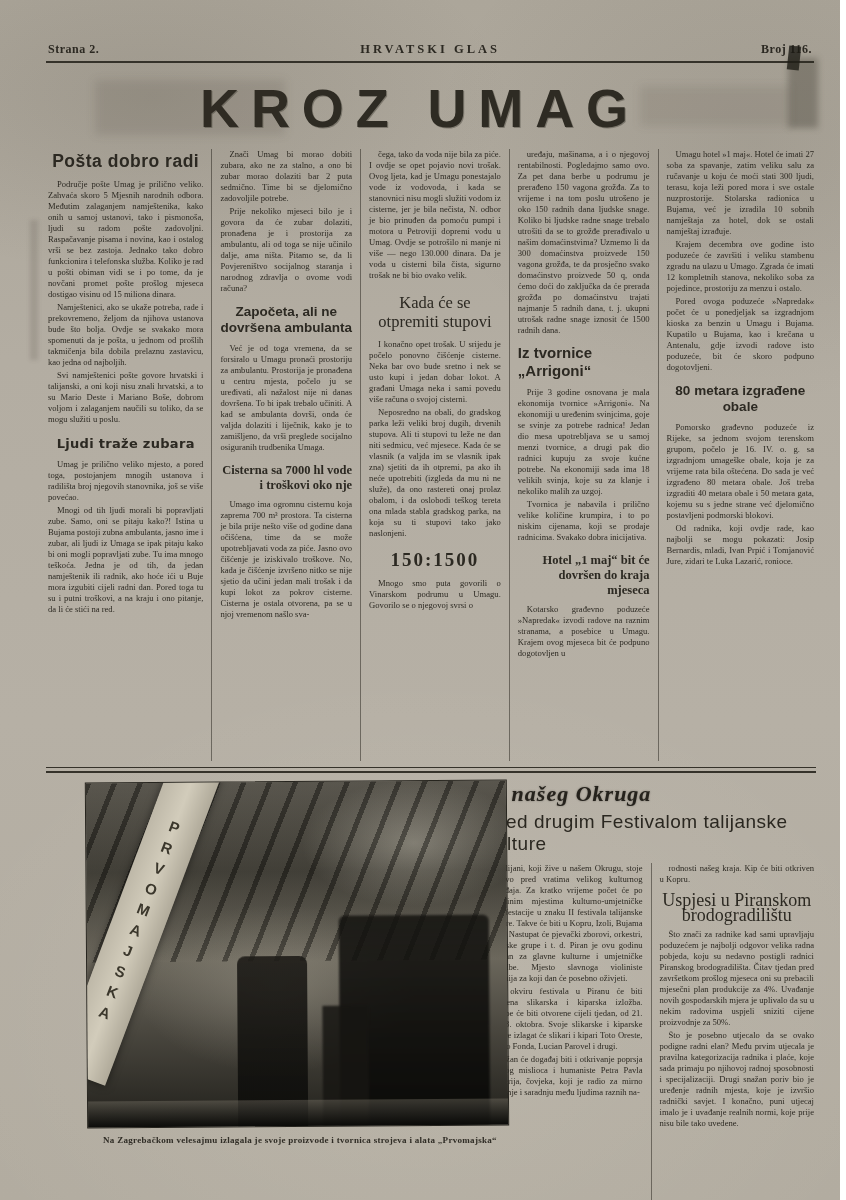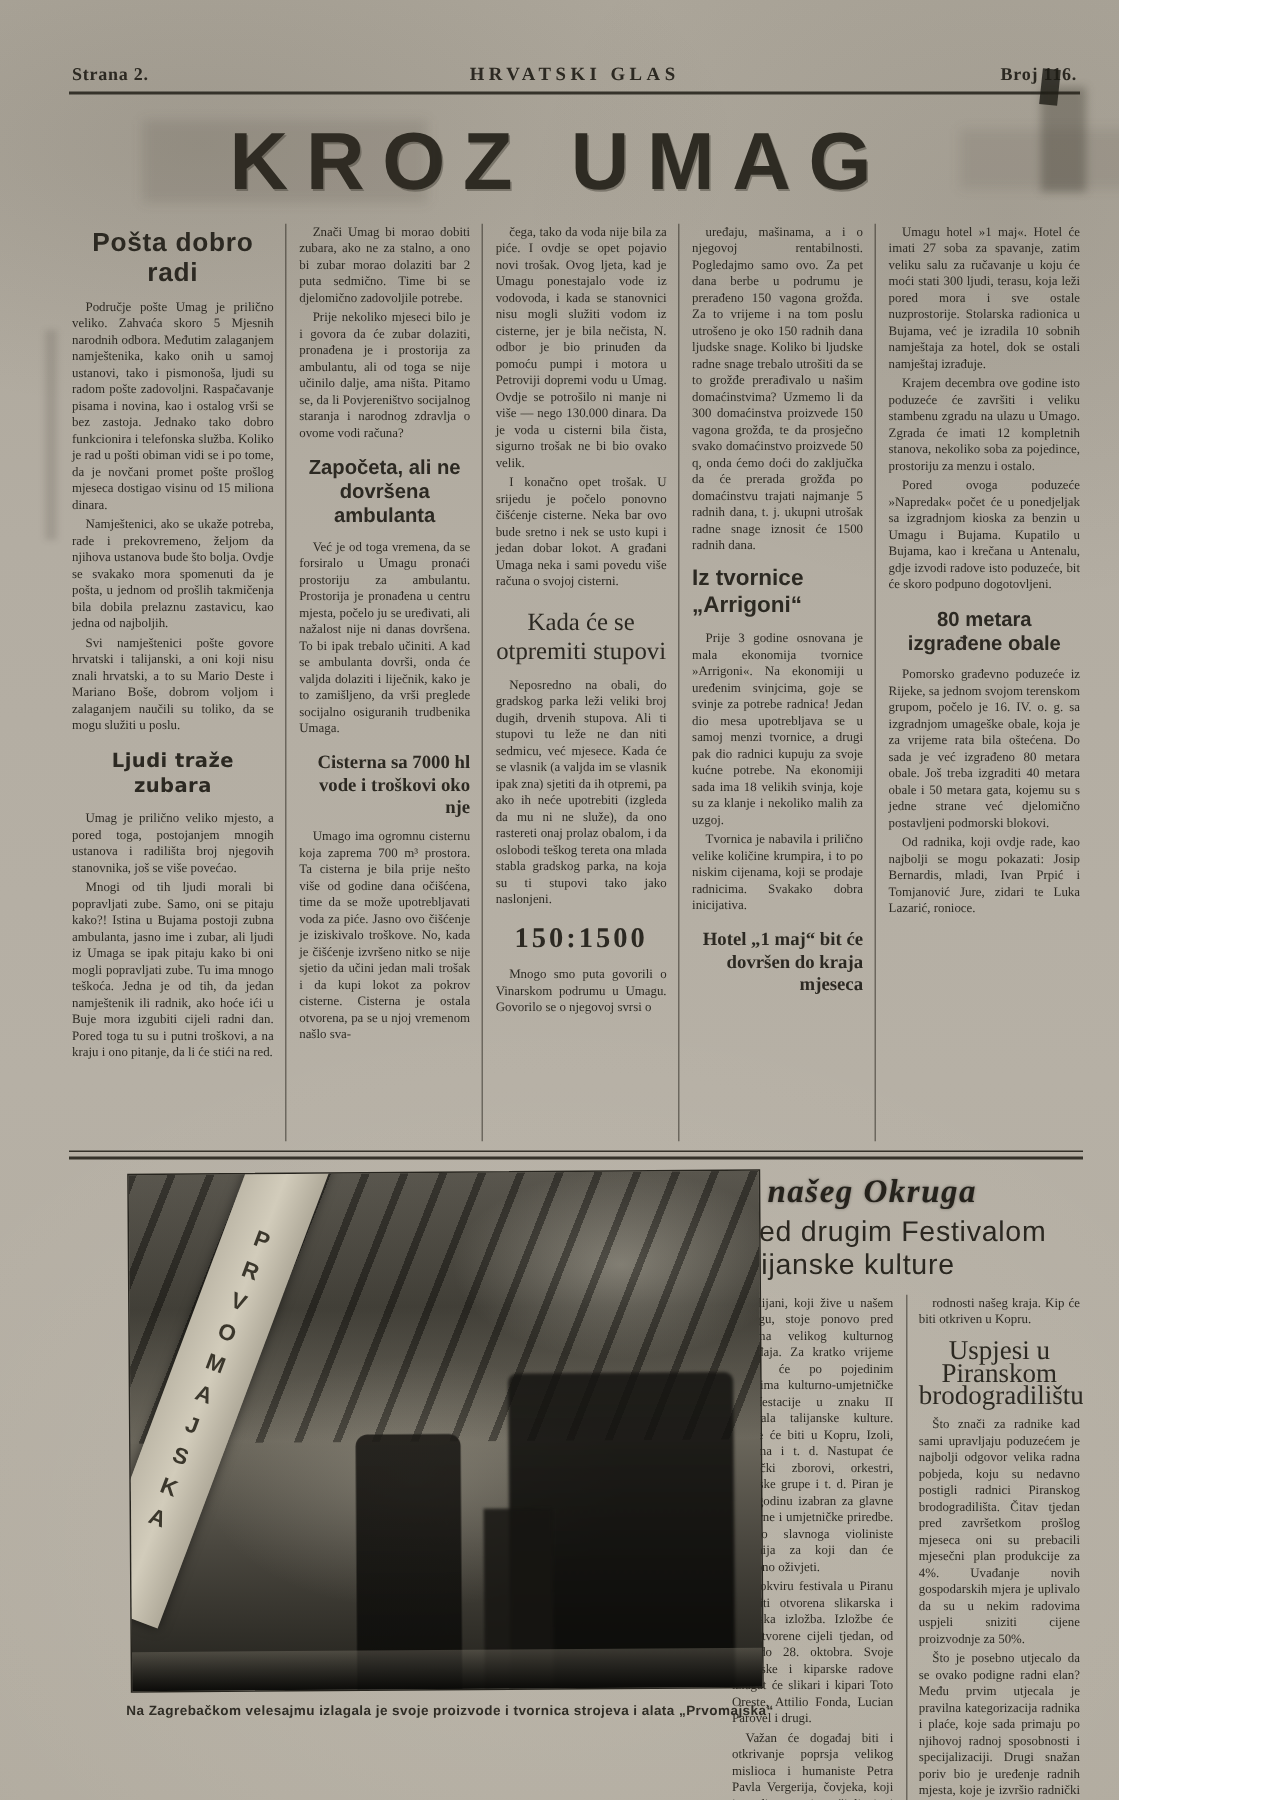--- a/index.html
+++ b/index.html
@@ -1,18 +1,18 @@
 <!DOCTYPE html>
 <html><head>
 <meta charset="utf-8">
 <style>
   html,body{margin:0;padding:0;}
   .page{
     position:relative;
-    width:746px;height:1200px;
+    width:840px;height:1200px;
     background:
       radial-gradient(ellipse 600px 300px at 18% 8%, rgba(70,65,55,.14), transparent 60%),
       radial-gradient(ellipse 500px 400px at 90% 12%, rgba(60,56,46,.10), transparent 65%),
       radial-gradient(ellipse 700px 500px at 50% 85%, rgba(255,252,240,.10), transparent 70%),
       linear-gradient(180deg,#aca69a 0%,#b3ada2 30%,#b6b0a5 60%,#b2aca0 100%);
     color:#2c2922;
     font-family:"Liberation Serif", serif;
     overflow:hidden;
   }
   
@@ -143,21 +143,21 @@
     border-radius:6px 6px 0 0;filter:blur(1px);}
   .photo .mach2{position:absolute;left:150px;bottom:0;width:70px;height:170px;
     background:linear-gradient(180deg,rgba(30,28,24,.9),rgba(12,12,10,.95));
     border-radius:8px 8px 0 0;filter:blur(.5px);}
   .photo .mach3{position:absolute;left:235px;bottom:0;width:46px;height:120px;
     background:rgba(22,21,18,.85);filter:blur(1px);}
   .photo .floor{position:absolute;left:0;right:0;bottom:0;height:26px;
     background:linear-gradient(180deg,rgba(140,134,120,.35),rgba(10,10,8,.9));}
   .caption{
     margin:8px 0 0 34px;width:440px;
-    font-family:Liberation Sans, sans-serif;font-weight:bold;
+    font-family:Liberation Serif, serif;font-weight:bold;
     font-size:9px;text-align:center;color:#2f2c25;letter-spacing:.3px;
   }
 
   .okrug{flex:1 1 auto;min-width:0;}
   .okrug-kicker{
     font-family:"Liberation Serif", serif;font-style:italic;font-weight:bold;
     font-size:22px;letter-spacing:1px;color:#25221c;
     text-shadow:0 0 2px rgba(30,27,22,.45);
   }
   .okrug-headline{
@@ -206,32 +206,33 @@
     <div class="col">
         <div class="blk blk-para">Znači Umag bi morao dobiti zubara, ako ne za stalno, a ono bi zubar morao dolaziti bar 2 puta sedmično. Time bi se djelomično zadovoljile potrebe.</div>
         <div class="blk blk-para">Prije nekoliko mjeseci bilo je i govora da će zubar dolaziti, pronađena je i prostorija za ambulantu, ali od toga se nije učinilo dalje, ama ništa. Pitamo se, da li Povjereništvo socijalnog staranja i narodnog zdravlja o ovome vodi računa?</div>
         <div class="blk blk-hLight">Započeta, ali ne dovršena ambulanta</div>
         <div class="blk blk-para">Već je od toga vremena, da se forsiralo u Umagu pronaći prostoriju za ambulantu. Prostorija je pronađena u centru mjesta, počelo ju se uređivati, ali nažalost nije ni danas dovršena. To bi ipak trebalo učiniti. A kad se ambulanta dovrši, onda će valjda dolaziti i liječnik, kako je to zamišljeno, da vrši preglede socijalno osiguranih trudbenika Umaga.</div>
         <div class="blk blk-hSerifBold">Cisterna sa 7000 hl vode i troškovi oko nje</div>
         <div class="blk blk-para">Umago ima ogromnu cisternu koja zaprema 700 m³ prostora. Ta cisterna je bila prije nešto više od godine dana očišćena, time da se može upotrebljavati voda za piće. Jasno ovo čišćenje je iziskivalo troškove. No, kada je čišćenje izvršeno nitko se nije sjetio da učini jedan mali trošak i da kupi lokot za pokrov cisterne. Cisterna je ostala otvorena, pa se u njoj vremenom našlo sva-</div>
       </div>
     <div class="col">
         <div class="blk blk-para">čega, tako da voda nije bila za piće. I ovdje se opet pojavio novi trošak. Ovog ljeta, kad je Umagu ponestajalo vode iz vodovoda, i kada se stanovnici nisu mogli služiti vodom iz cisterne, jer je bila nečista, N. odbor je bio prinuđen da pomoću pumpi i motora u Petroviji dopremi vodu u Umag. Ovdje se potrošilo ni manje ni više — nego 130.000 dinara. Da je voda u cisterni bila čista, sigurno trošak ne bi bio ovako velik.</div>
+        <div class="blk blk-hSerifLarge">Kada će se otpremiti stupovi</div>
         <div class="blk blk-para">I konačno opet trošak. U srijedu je počelo ponovno čišćenje cisterne. Neka bar ovo bude sretno i nek se usto kupi i jedan dobar lokot. A građani Umaga neka i sami povedu više računa o svojoj cisterni.</div>
-        <div class="blk blk-hSerifLarge">Kada će se otpremiti stupovi</div>
         <div class="blk blk-para">Neposredno na obali, do gradskog parka leži veliki broj dugih, drvenih stupova. Ali ti stupovi tu leže ne dan niti sedmicu, već mjesece. Kada će se vlasnik (a valjda im se vlasnik ipak zna) sjetiti da ih otpremi, pa ako ih neće upotrebiti (izgleda da mu ni ne služe), da ono rastereti onaj prolaz obalom, i da oslobodi teškog tereta ona mlada stabla gradskog parka, na koja su ti stupovi tako jako naslonjeni.</div>
         <div class="blk blk-hNumbers">150:1500</div>
         <div class="blk blk-para">Mnogo smo puta govorili o Vinarskom podrumu u Umagu. Govorilo se o njegovoj svrsi o</div>
       </div>
     <div class="col">
         <div class="blk blk-para">uređaju, mašinama, a i o njegovoj rentabilnosti. Pogledajmo samo ovo. Za pet dana berbe u podrumu je prerađeno 150 vagona grožđa. Za to vrijeme i na tom poslu utrošeno je oko 150 radnih dana ljudske snage. Koliko bi ljudske radne snage trebalo utrošiti da se to grožđe prerađivalo u našim domaćinstvima? Uzmemo li da 300 domaćinstva proizvede 150 vagona grožđa, te da prosječno svako domaćinstvo proizvede 50 q, onda ćemo doći do zaključka da će prerada grožđa po domaćinstvu trajati najmanje 5 radnih dana, t. j. ukupni utrošak radne snage iznosit će 1500 radnih dana.</div>
         <div class="blk blk-hSansBold">Iz tvornice „Arrigoni“</div>
         <div class="blk blk-para">Prije 3 godine osnovana je mala ekonomija tvornice »Arrigoni«. Na ekonomiji u uređenim svinjcima, goje se svinje za potrebe radnica! Jedan dio mesa upotrebljava se u samoj menzi tvornice, a drugi pak dio radnici kupuju za svoje kućne potrebe. Na ekonomiji sada ima 18 velikih svinja, koje su za klanje i nekoliko malih za uzgoj.</div>
         <div class="blk blk-para">Tvornica je nabavila i prilično velike količine krumpira, i to po niskim cijenama, koji se prodaje radnicima. Svakako dobra inicijativa.</div>
         <div class="blk blk-hSerifBold">Hotel „1 maj“ bit će dovršen do kraja mjeseca</div>
+        <div class="blk blk-para">Kotarsko građevno poduzeće »Napredak« izvodi radove na raznim stranama, a posebice u Umagu. Krajem ovog mjeseca bit će podpuno dogotovljen u</div>
       </div>
     <div class="col">
         <div class="blk blk-para">Umagu hotel »1 maj«. Hotel će imati 27 soba za spavanje, zatim veliku salu za ručavanje u koju će moći stati 300 ljudi, terasu, koja leži pored mora i sve ostale nuzprostorije. Stolarska radionica u Bujama, već je izradila 10 sobnih namještaja za hotel, dok se ostali namještaj izrađuje.</div>
         <div class="blk blk-para">Krajem decembra ove godine isto poduzeće će završiti i veliku stambenu zgradu na ulazu u Umago. Zgrada će imati 12 kompletnih stanova, nekoliko soba za pojedince, prostoriju za menzu i ostalo.</div>
         <div class="blk blk-para">Pored ovoga poduzeće »Napredak« počet će u ponedjeljak sa izgradnjom kioska za benzin u Umagu i Bujama. Kupatilo u Bujama, kao i krečana u Antenalu, gdje izvodi radove isto poduzeće, bit će skoro podpuno dogotovljeni.</div>
         <div class="blk blk-hLight">80 metara izgrađene obale</div>
         <div class="blk blk-para">Pomorsko građevno poduzeće iz Rijeke, sa jednom svojom terenskom grupom, počelo je 16. IV. o. g. sa izgradnjom umageške obale, koja je za vrijeme rata bila oštećena. Do sada je već izgrađeno 80 metara obale. Još treba izgraditi 40 metara obale i 50 metara gata, kojemu su s jedne strane već djelomično postavljeni podmorski blokovi.</div>
         <div class="blk blk-para">Od radnika, koji ovdje rade, kao najbolji se mogu pokazati: Josip Bernardis, mladi, Ivan Prpić i Tomjanović Jure, zidari te Luka Lazarić, ronioce.</div>
       </div>
   </div>

